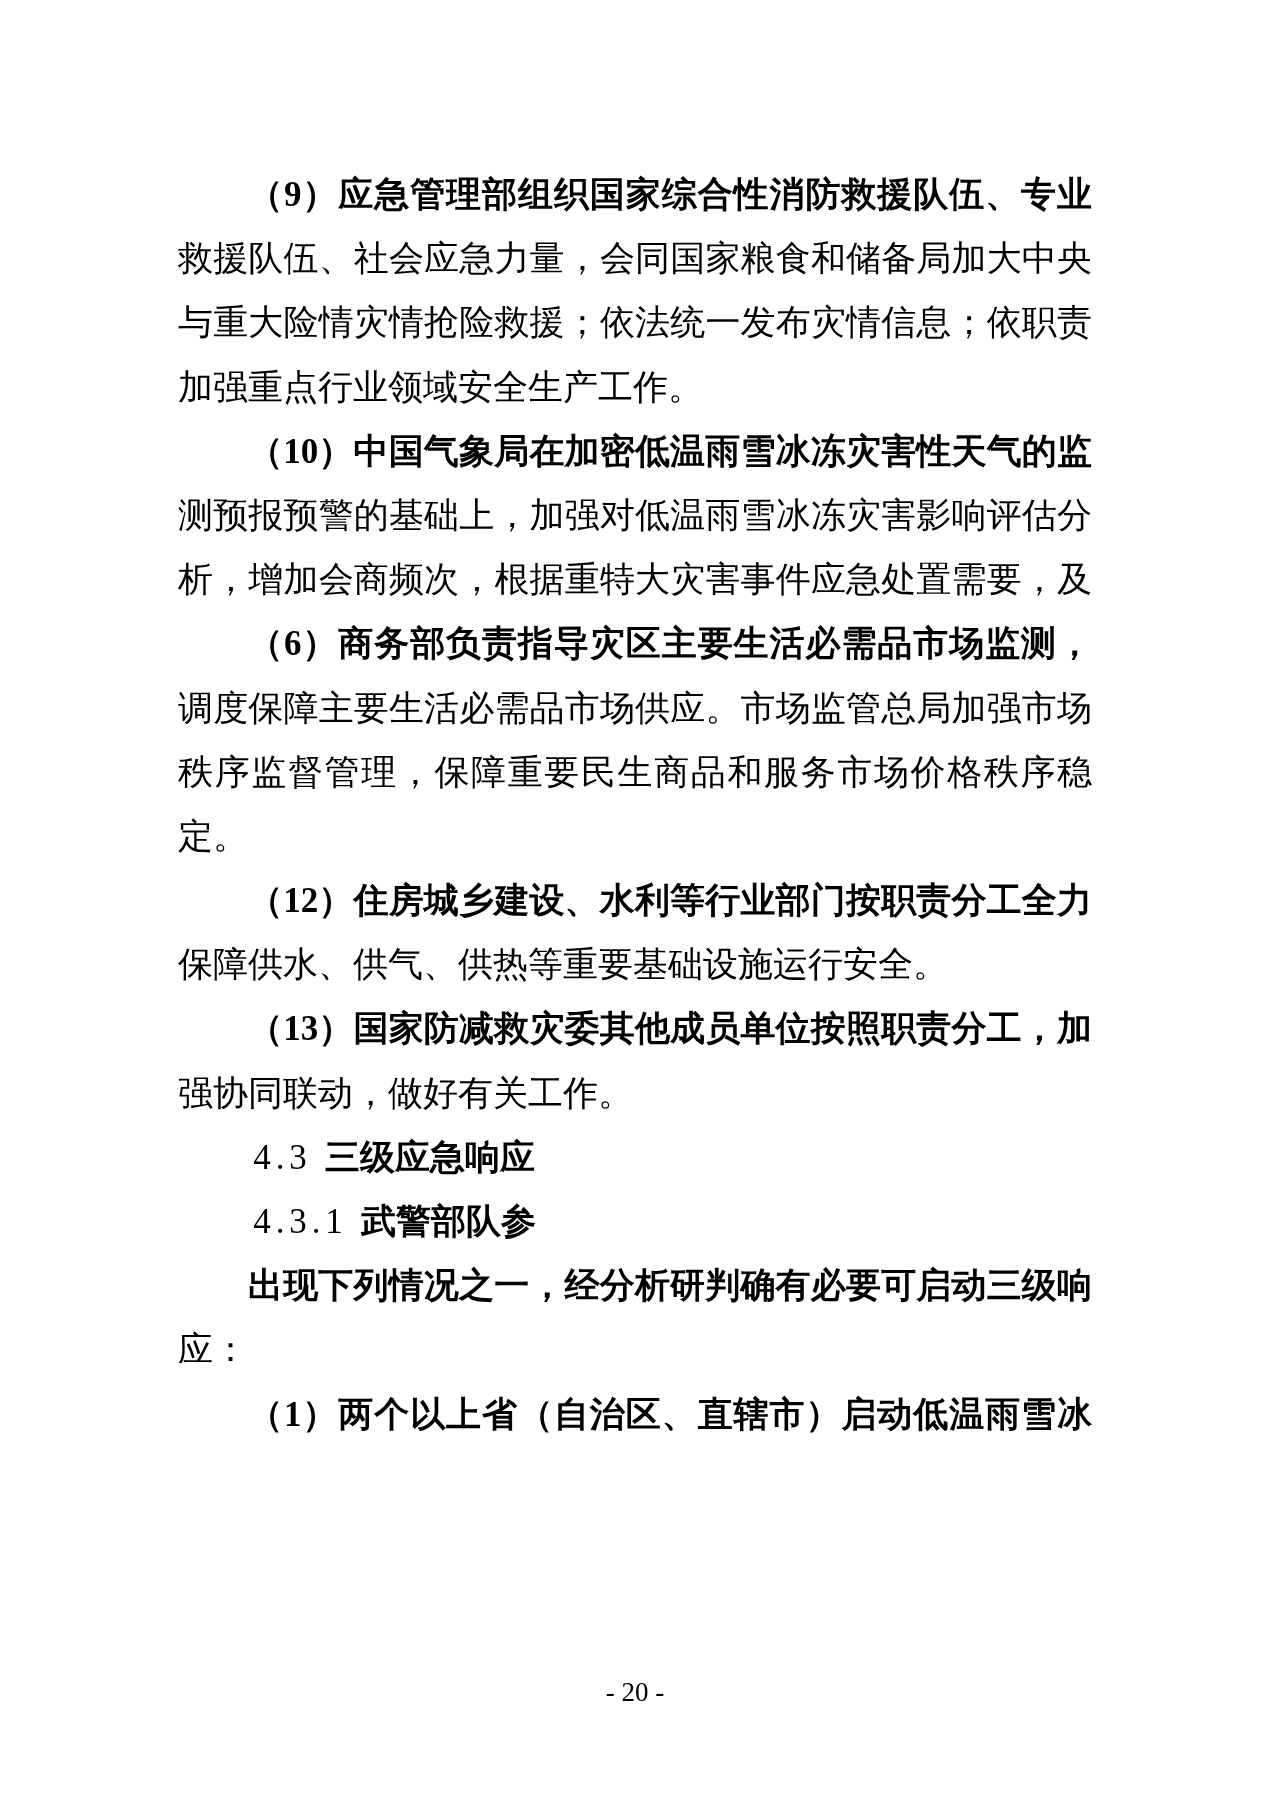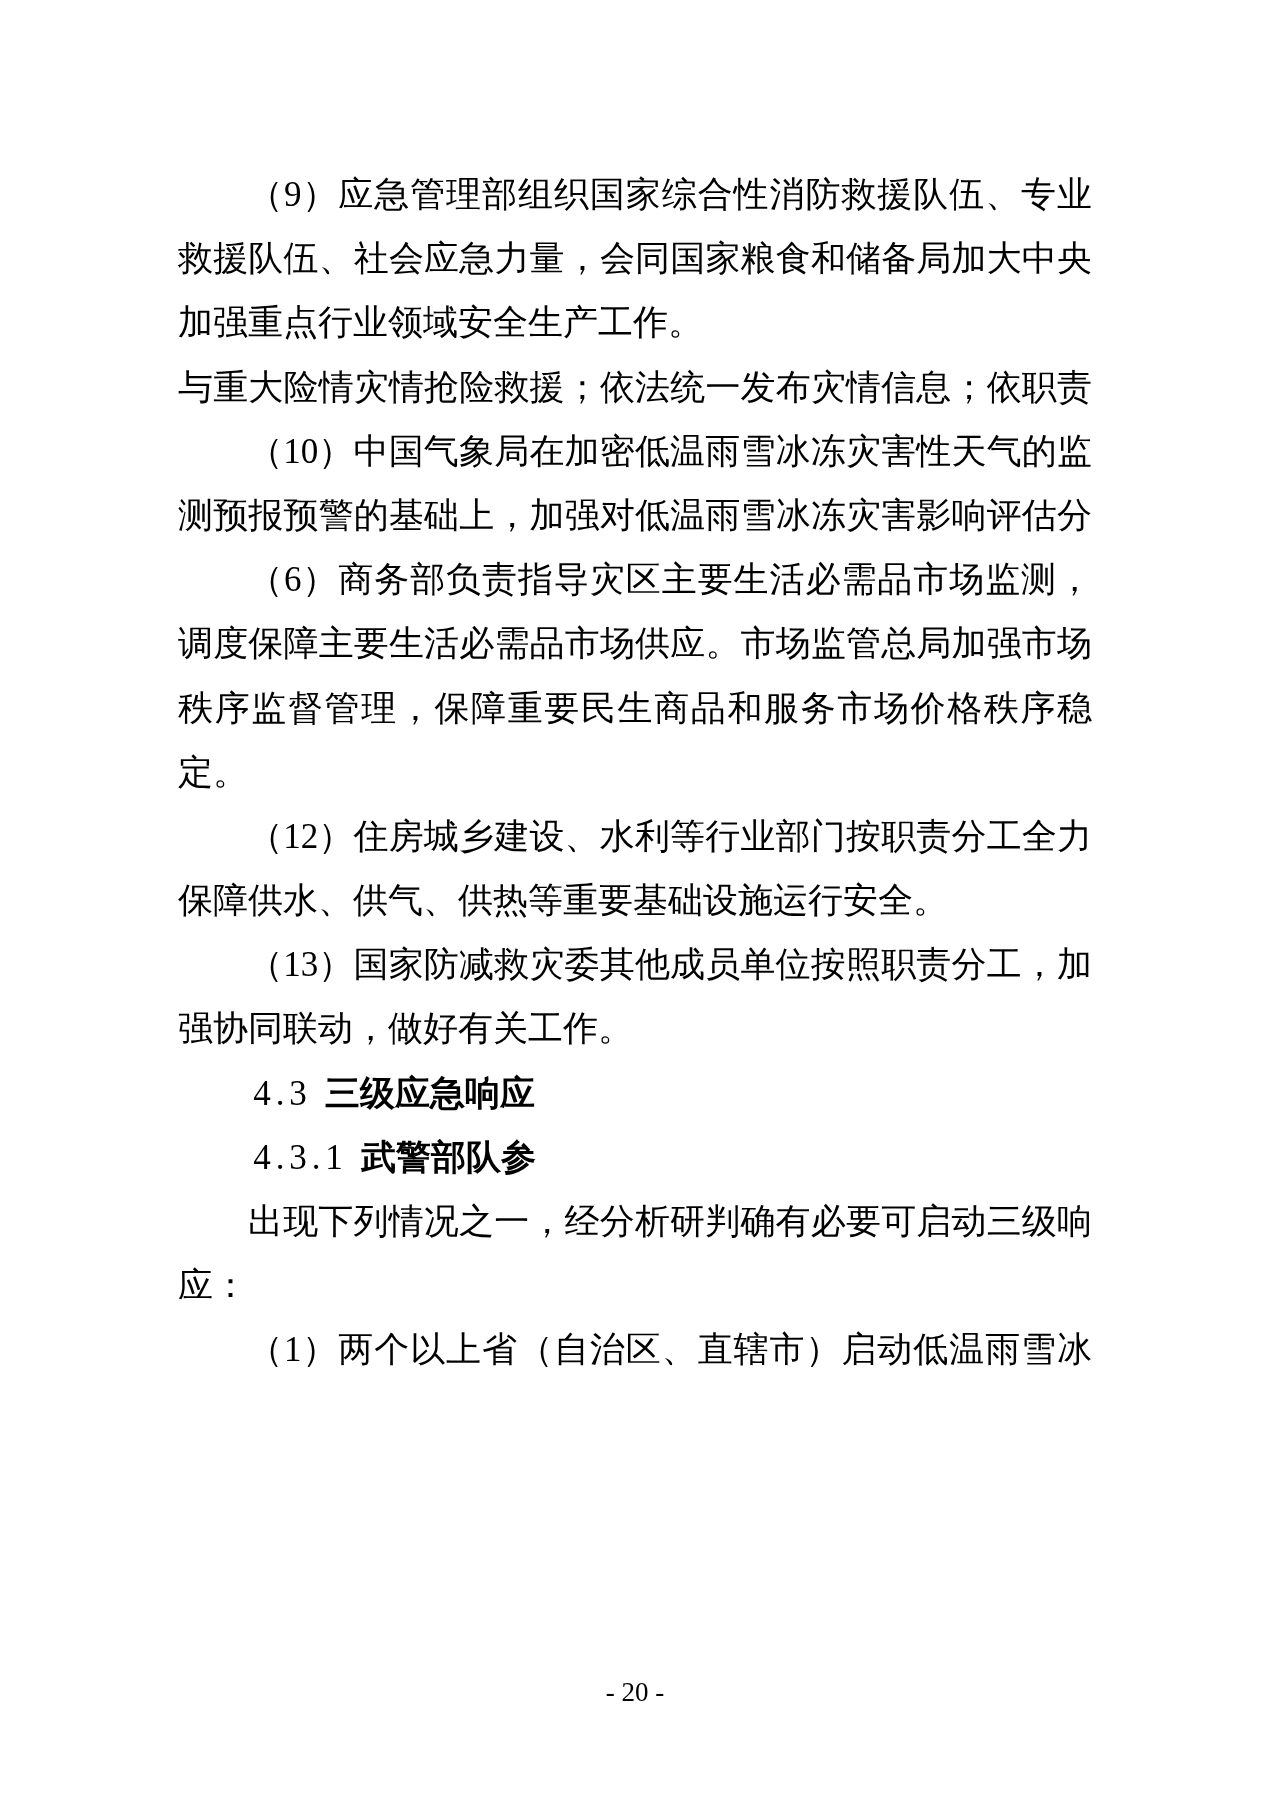--- a/index.html
+++ b/index.html
@@ -33,20 +33,21 @@
   
   .line.full {
     text-align: justify;
     text-align-last: justify;
   }
   
   .line.first {
     text-indent: 2em;
     text-align: justify;
     text-align-last: justify;
+    font-weight: bold;
   }
   
   .line.last {
     text-align: left;
   }
   
   .line.heading {
     text-indent: 2.15em;
     text-align: left;
   }
@@ -72,24 +73,25 @@
     color: #000000;
   }
 </style>
 </head>
 <body>
 
 <div class="page">
   <div class="text-block">
       <div class="line first">（9）应急管理部组织国家综合性消防救援队伍、专业</div>
       <div class="line full">救援队伍、社会应急力量，会同国家粮食和储备局加大中央</div>
+      <div class="line full">与重大险情灾情抢险救援；依法统一发布灾情信息；依职责</div>
       <div class="line last">加强重点行业领域安全生产工作。</div>
-      <div class="line full">与重大险情灾情抢险救援；依法统一发布灾情信息；依职责</div>
       <div class="line first">（10）中国气象局在加密低温雨雪冰冻灾害性天气的监</div>
       <div class="line full">测预报预警的基础上，加强对低温雨雪冰冻灾害影响评估分</div>
+      <div class="line full">析，增加会商频次，根据重特大灾害事件应急处置需要，及</div>
       <div class="line first">（6）商务部负责指导灾区主要生活必需品市场监测，</div>
       <div class="line full">调度保障主要生活必需品市场供应。市场监管总局加强市场</div>
       <div class="line full">秩序监督管理，保障重要民生商品和服务市场价格秩序稳</div>
       <div class="line last">定。</div>
       <div class="line first">（12）住房城乡建设、水利等行业部门按职责分工全力</div>
       <div class="line last">保障供水、供气、供热等重要基础设施运行安全。</div>
       <div class="line first">（13）国家防减救灾委其他成员单位按照职责分工，加</div>
       <div class="line last">强协同联动，做好有关工作。</div>
       <div class="line heading"><span class="h-num">4.3</span><span class="h-title">三级应急响应</span></div>
       <div class="line heading"><span class="h-num">4.3.1</span><span class="h-title">武警部队参</span></div>

